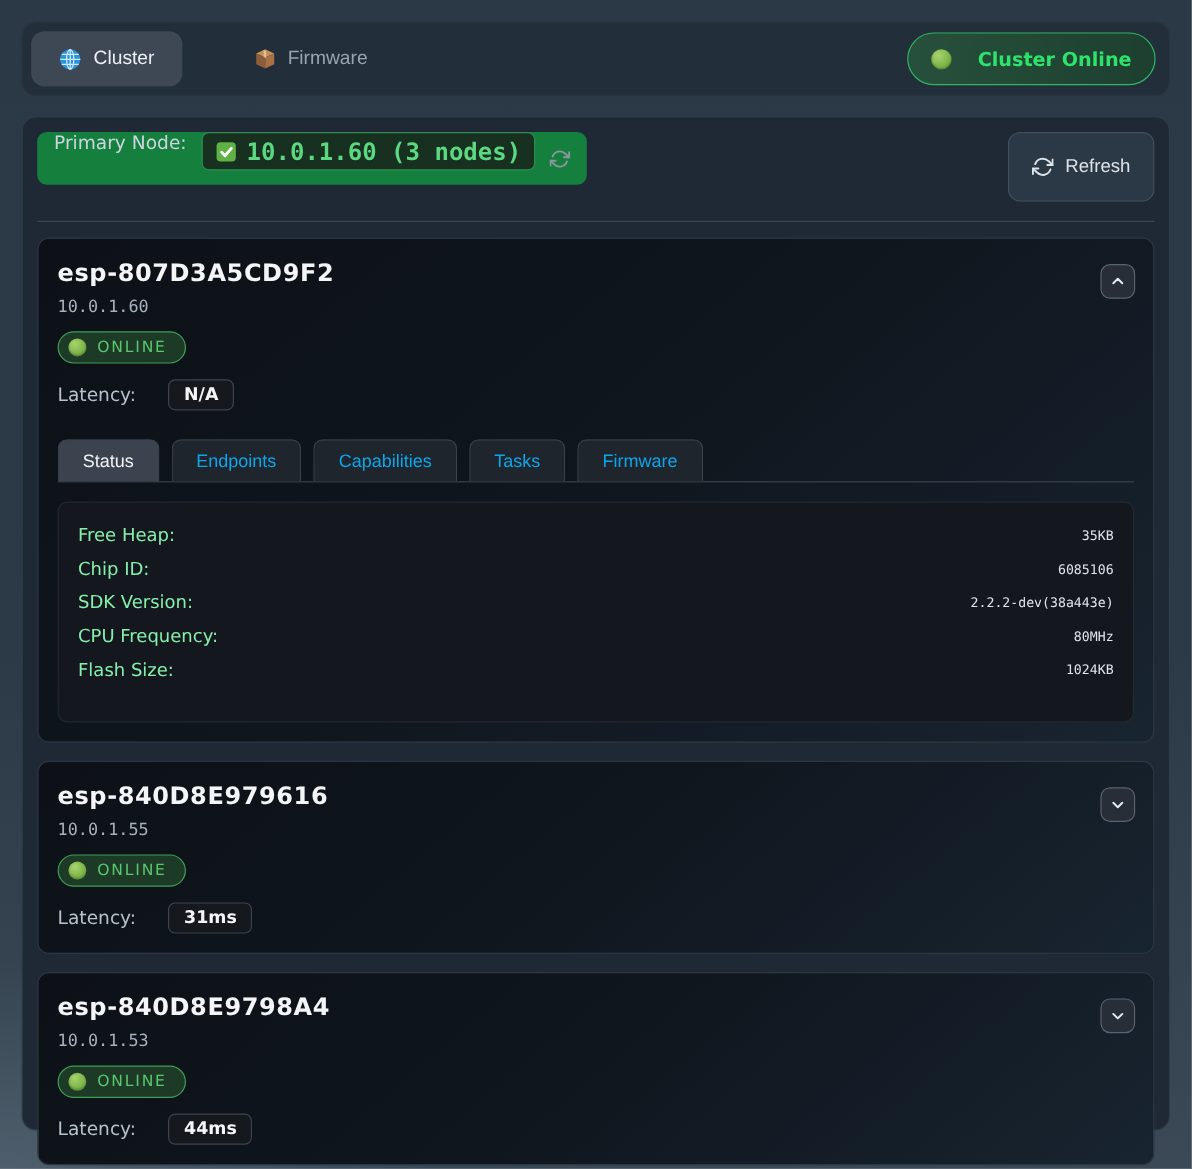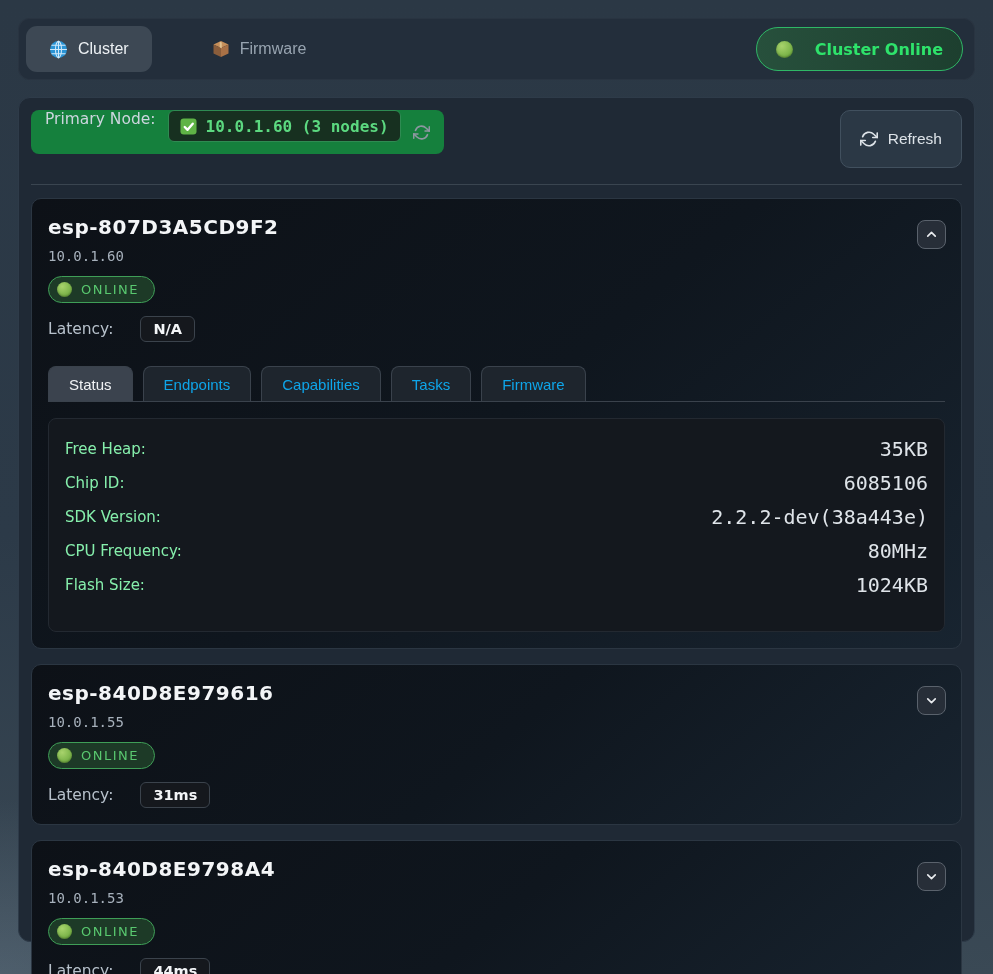--- a/index.html
+++ b/index.html
@@ -52,21 +52,21 @@
   .primary-bar {
     display:inline-flex; gap:12px;
     background:#15803d; border-radius:8px; height:44px; padding:0 14px;
   }
   .pn-label { color:#ccd5de; font-size:15.5px; }
   .pn-badge {
     display:inline-flex; align-items:center; gap:9px;
     background:#173020; border:1px solid #2e8b52; border-radius:6px;
     height:32px; padding:0 11px;
     font-family:"DejaVu Sans Mono","Liberation Mono",monospace;
-    font-weight:bold; color:#5cd980; font-size:16px;
+    font-weight:bold; color:#5cd980; font-size:20px;
   }
   .sync { color:#8d97a1; display:flex; align-items:center; cursor:pointer; }
   .refresh-btn {
     display:flex; align-items:center; gap:10px;
     background:#2b3845; border:1px solid #41505e; border-radius:10px;
     height:58px; padding:0 19px; color:#dde3e8; font-size:15.5px; cursor:pointer;
   }
   .divider { border:none; border-top:1px solid #3a4550; margin:16px 0 13px; }
 
   
@@ -102,21 +102,21 @@
     padding:9px 20px 8px; background:#1e252d; border:1px solid #3a424c; border-bottom:none;
     border-radius:8px 8px 0 0; color:#0ea5e9; font-size:15px; cursor:pointer;
   }
   .tab.active { background:#3b434e; color:#f1f3f5; }
   .panel {
     margin-top:16px; background:#14181e; border:1px solid #232931; border-radius:8px;
     padding:13px 16px 29px;
   }
   .detail-row { display:flex; justify-content:space-between; align-items:center; padding:5px 0; }
   .detail-label { color:#86efac; font-size:15px; }
-  .detail-value { font-family:"DejaVu Sans Mono","Liberation Mono",monospace; color:#dfe4e9; font-size:20px; }
+  .detail-value { font-family:"DejaVu Sans Mono","Liberation Mono",monospace; color:#dfe4e9; font-size:11px; }
 
   svg { display:block; }
 </style>
 </head>
 <body>
 
 <nav class="navbar">
   <button class="nav-tab active">
     <span>
       <svg viewBox="0 0 36 36" width="19" height="19">

